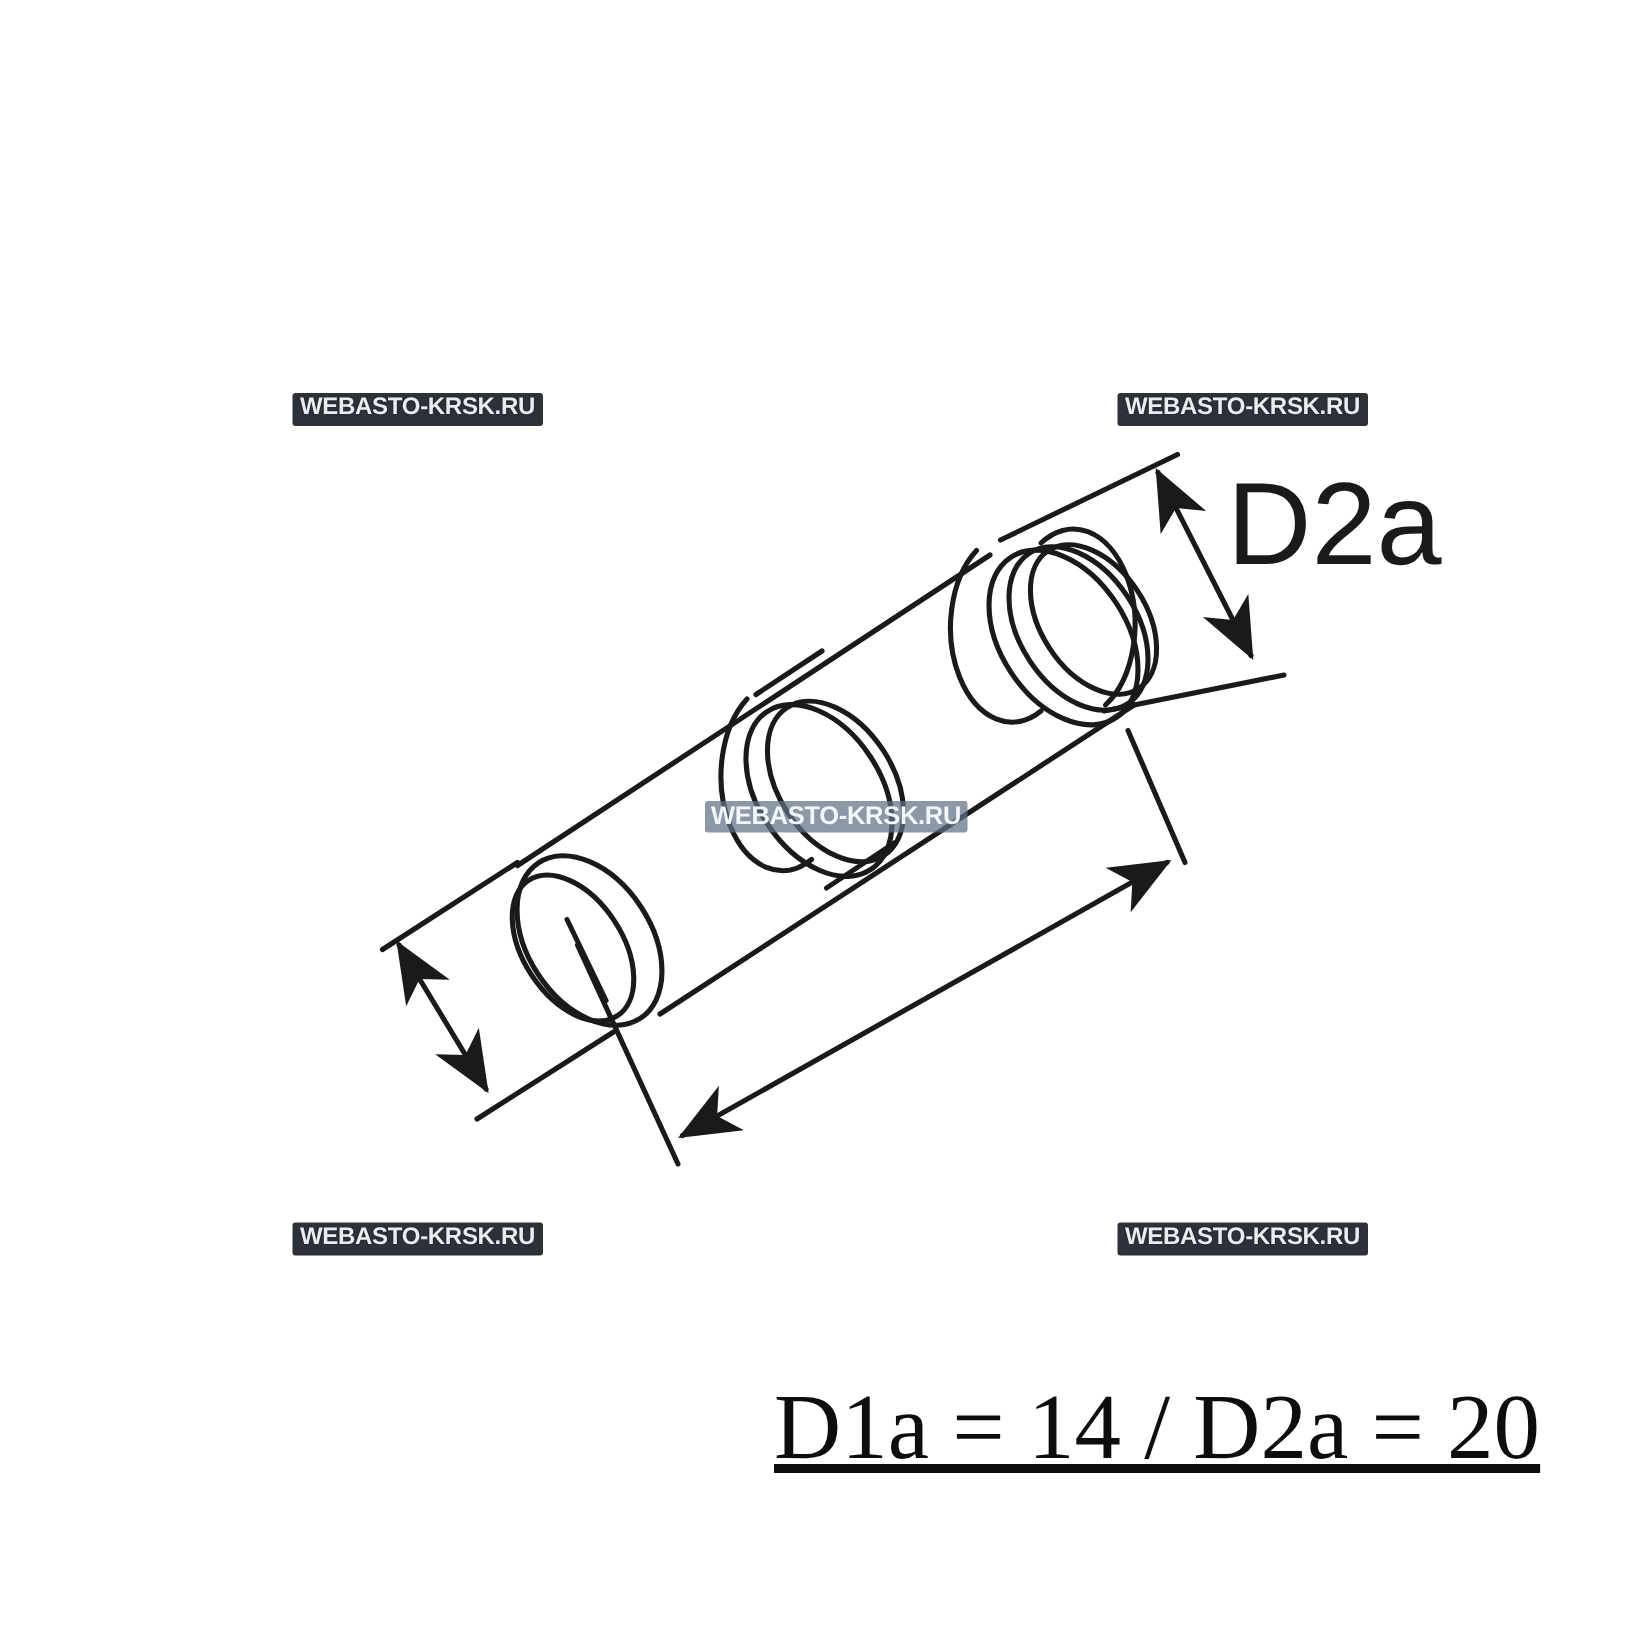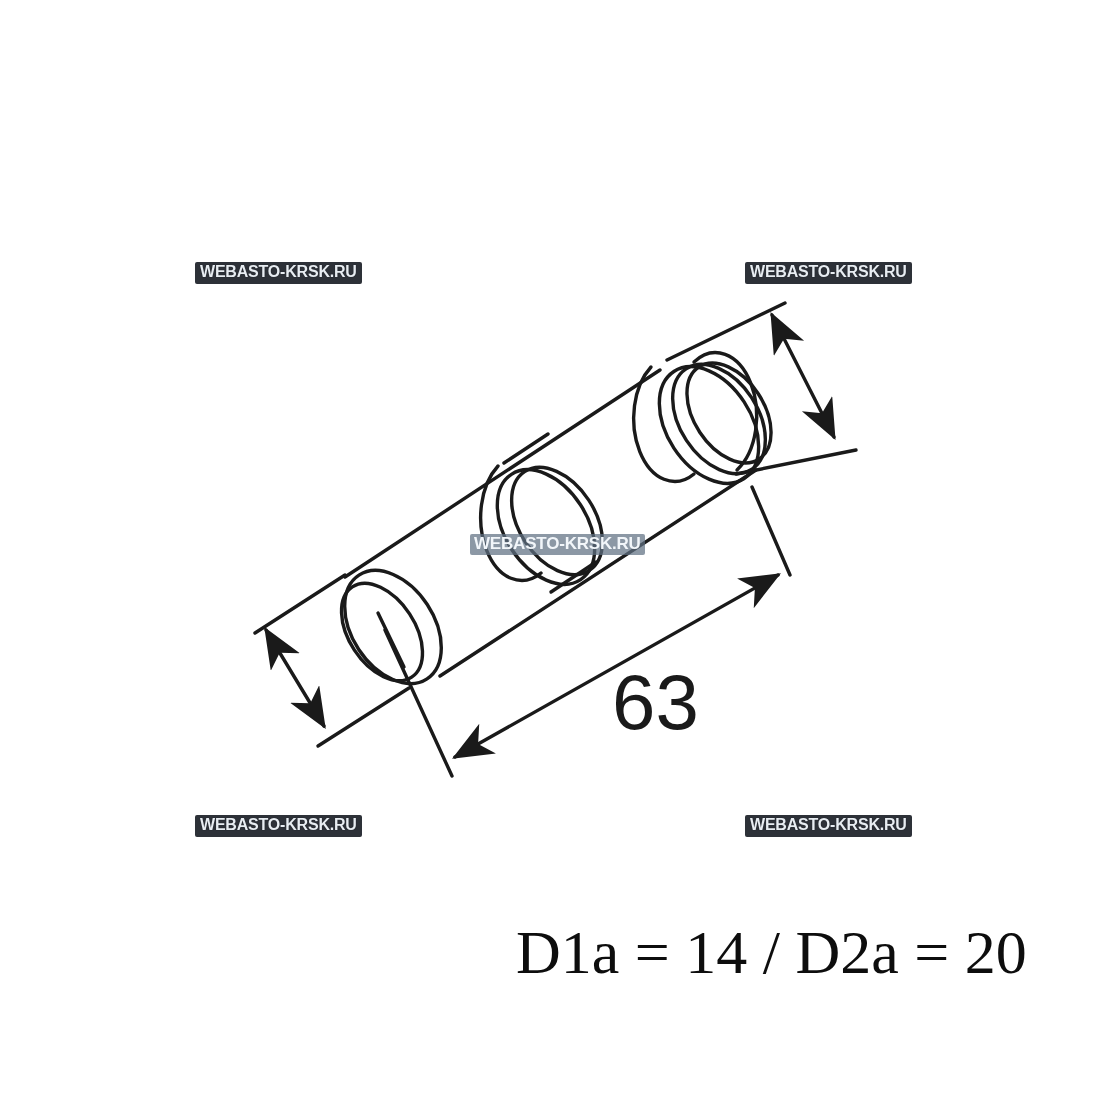--- a/index.html
+++ b/index.html
@@ -73,20 +73,21 @@
   #caption {
     position: absolute;
     left: 516px;
     top: 921px;
     font-family: "Liberation Serif", serif;
     font-size: 62px;
     color: #0d0d0d;
     white-space: nowrap;
     line-height: 1;
     user-select: none;
+    text-decoration: underline;
   }
 </style>
 </head>
 <body>
 
 <div id="canvas-root">
 
   <svg class="drawing" viewBox="0 0 1100 1100" xmlns="http://www.w3.org/2000/svg">
     <defs>
       <marker id="arrowEnd" markerWidth="14" markerHeight="14" refX="11" refY="5" orient="auto" markerUnits="strokeWidth">
@@ -152,22 +153,22 @@
       <line x1="385" y1="630" x2="452" y2="776"></line>
 
       <line x1="752" y1="487" x2="790" y2="575"></line>
 
       <line x1="455" y1="757" x2="778" y2="575" marker-start="url(#arrowStart)" marker-end="url(#arrowEnd)"></line>
     </g>
 
   </svg>
 
 
+  <div class="dim-label" id="label-d2a">D2a</div>
 
-  <div class="dim-label" id="label-63">63</div>
 
   <div id="caption">D1a = 14 / D2a = 20</div>
 
   <div class="wm" style="left:195px; top:262px;">WEBASTO-KRSK.RU</div>
 
   <div class="wm" style="left:745px; top:262px;">WEBASTO-KRSK.RU</div>
 
   <div class="wm-center" style="left:470px; top:534px;">WEBASTO-KRSK.RU</div>
 
   <div class="wm" style="left:195px; top:815px;">WEBASTO-KRSK.RU</div>

